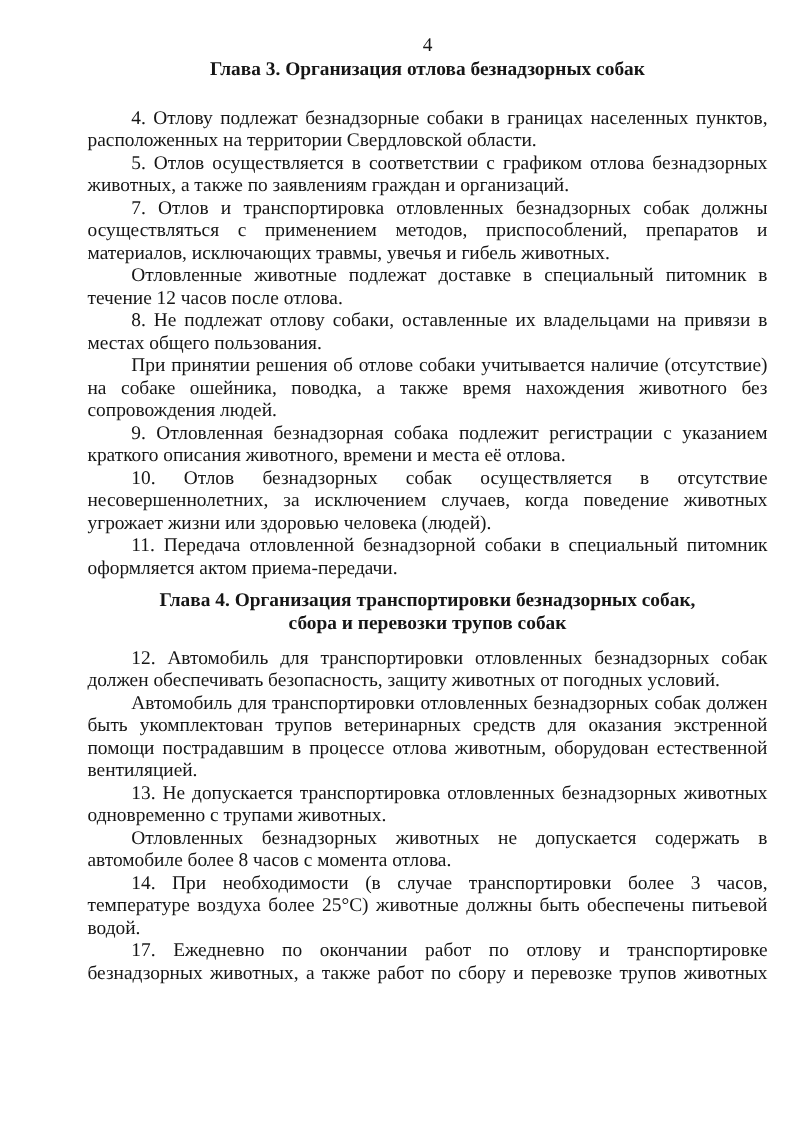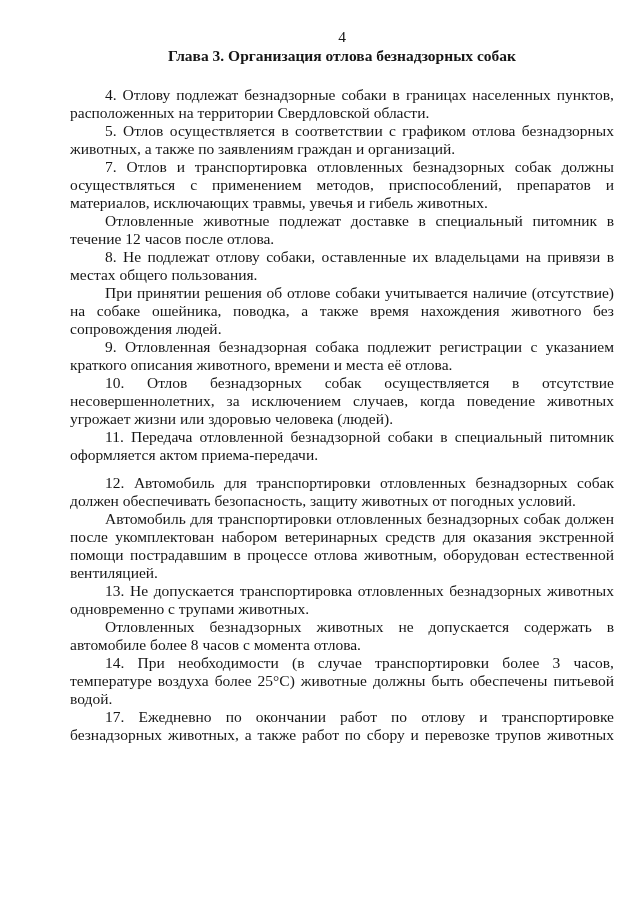--- a/index.html
+++ b/index.html
@@ -56,21 +56,23 @@
       <p class="body-paragraph">4. Отлову подлежат безнадзорные собаки в границах населенных пунктов, расположенных на территории Свердловской области.</p>
       <p class="body-paragraph">5. Отлов осуществляется в соответствии с графиком отлова безнадзорных животных, а также по заявлениям граждан и организаций.</p>
       <p class="body-paragraph">7. Отлов и транспортировка отловленных безнадзорных собак должны осуществляться с применением методов, приспособлений, препаратов и материалов, исключающих травмы, увечья и гибель животных.</p>
       <p class="body-paragraph">Отловленные животные подлежат доставке в специальный питомник в течение 12 часов после отлова.</p>
       <p class="body-paragraph">8. Не подлежат отлову собаки, оставленные их владельцами на привязи в местах общего пользования.</p>
       <p class="body-paragraph">При принятии решения об отлове собаки учитывается наличие (отсутствие) на собаке ошейника, поводка, а также время нахождения животного без сопровождения людей.</p>
       <p class="body-paragraph">9. Отловленная безнадзорная собака подлежит регистрации с указанием краткого описания животного, времени и места её отлова.</p>
       <p class="body-paragraph">10. Отлов безнадзорных собак осуществляется в отсутствие несовершеннолетних, за исключением случаев, когда поведение животных угрожает жизни или здоровью человека (людей).</p>
       <p class="body-paragraph">11. Передача отловленной безнадзорной собаки в специальный питомник оформляется актом приема-передачи.</p>
       <h2 class="chapter-heading multi-line" style="font-size: inherit;">
+        <div>Глава 4. Организация транспортировки безнадзорных собак,</div>
+        <div>сбора и перевозки трупов собак</div>
       </h2>
       <p class="body-paragraph">12. Автомобиль для транспортировки отловленных безнадзорных собак должен обеспечивать безопасность, защиту животных от погодных условий.</p>
-      <p class="body-paragraph">Автомобиль для транспортировки отловленных безнадзорных собак должен после укомплектован набором ветеринарных средств для оказания экстренной помощи пострадавшим в процессе отлова животным, оборудован естественной вентиляцией.</p>
+      <p class="body-paragraph">Автомобиль для транспортировки отловленных безнадзорных собак должен быть укомплектован трупов ветеринарных средств для оказания экстренной помощи пострадавшим в процессе отлова животным, оборудован естественной вентиляцией.</p>
       <p class="body-paragraph">13. Не допускается транспортировка отловленных безнадзорных животных одновременно с трупами животных.</p>
       <p class="body-paragraph">Отловленных безнадзорных животных не допускается содержать в автомобиле более 8 часов с момента отлова.</p>
       <p class="body-paragraph">14. При необходимости (в случае транспортировки более 3 часов, температуре воздуха более 25°С) животные должны быть обеспечены питьевой водой.</p>
       <p class="body-paragraph continues">17. Ежедневно по окончании работ по отлову и транспортировке безнадзорных животных, а также работ по сбору и перевозке трупов животных</p>
     </div>
 </div>
 
 </body></html>

